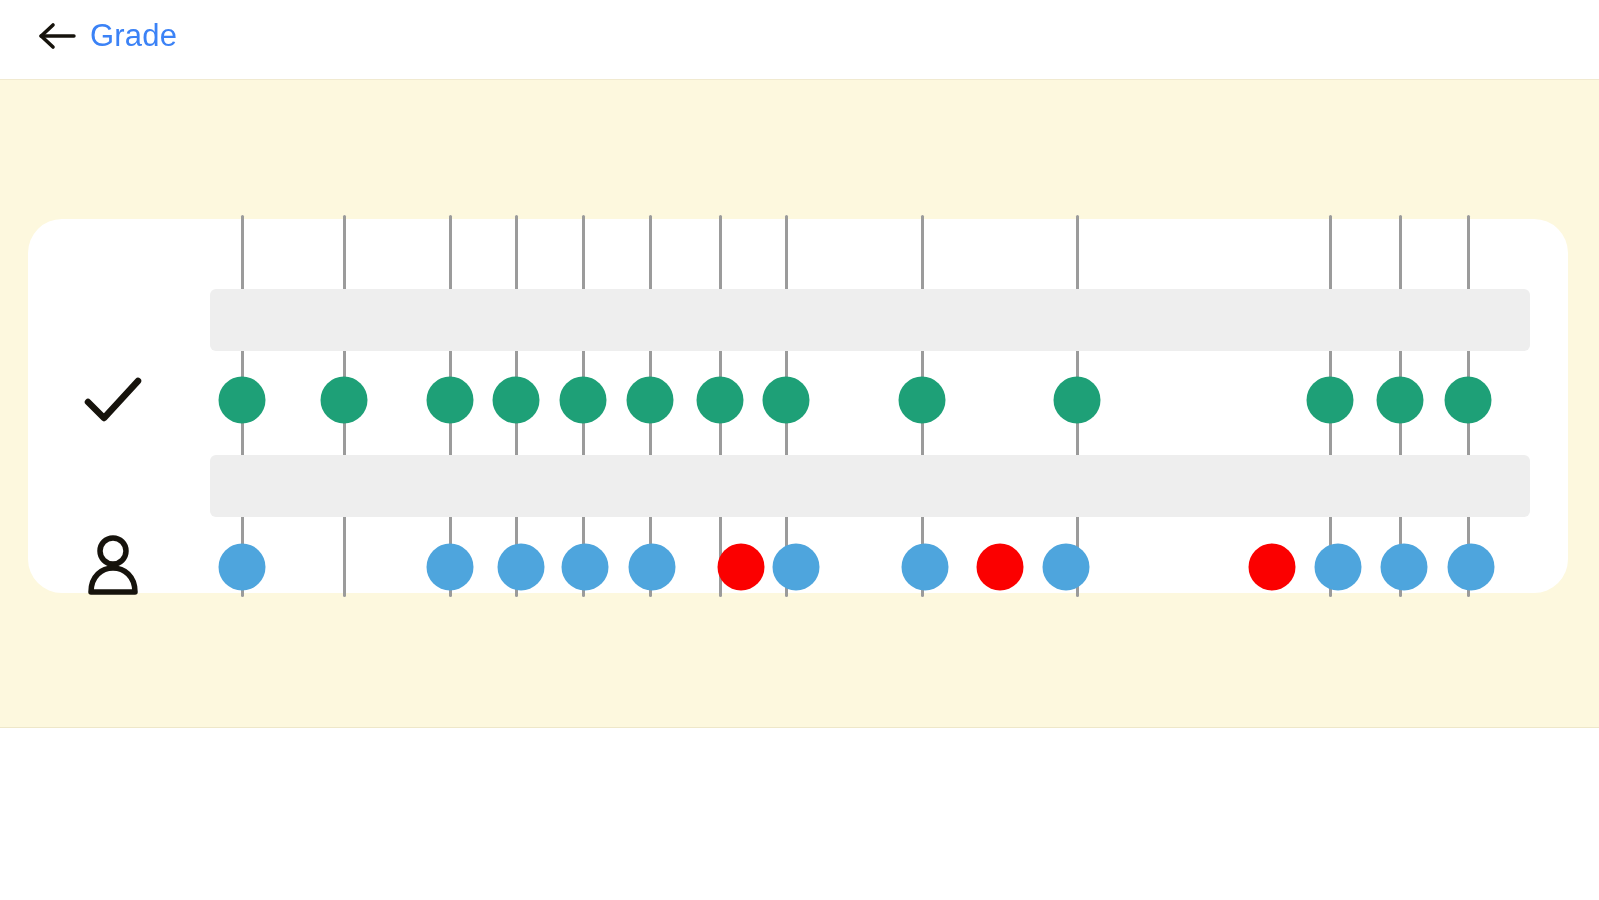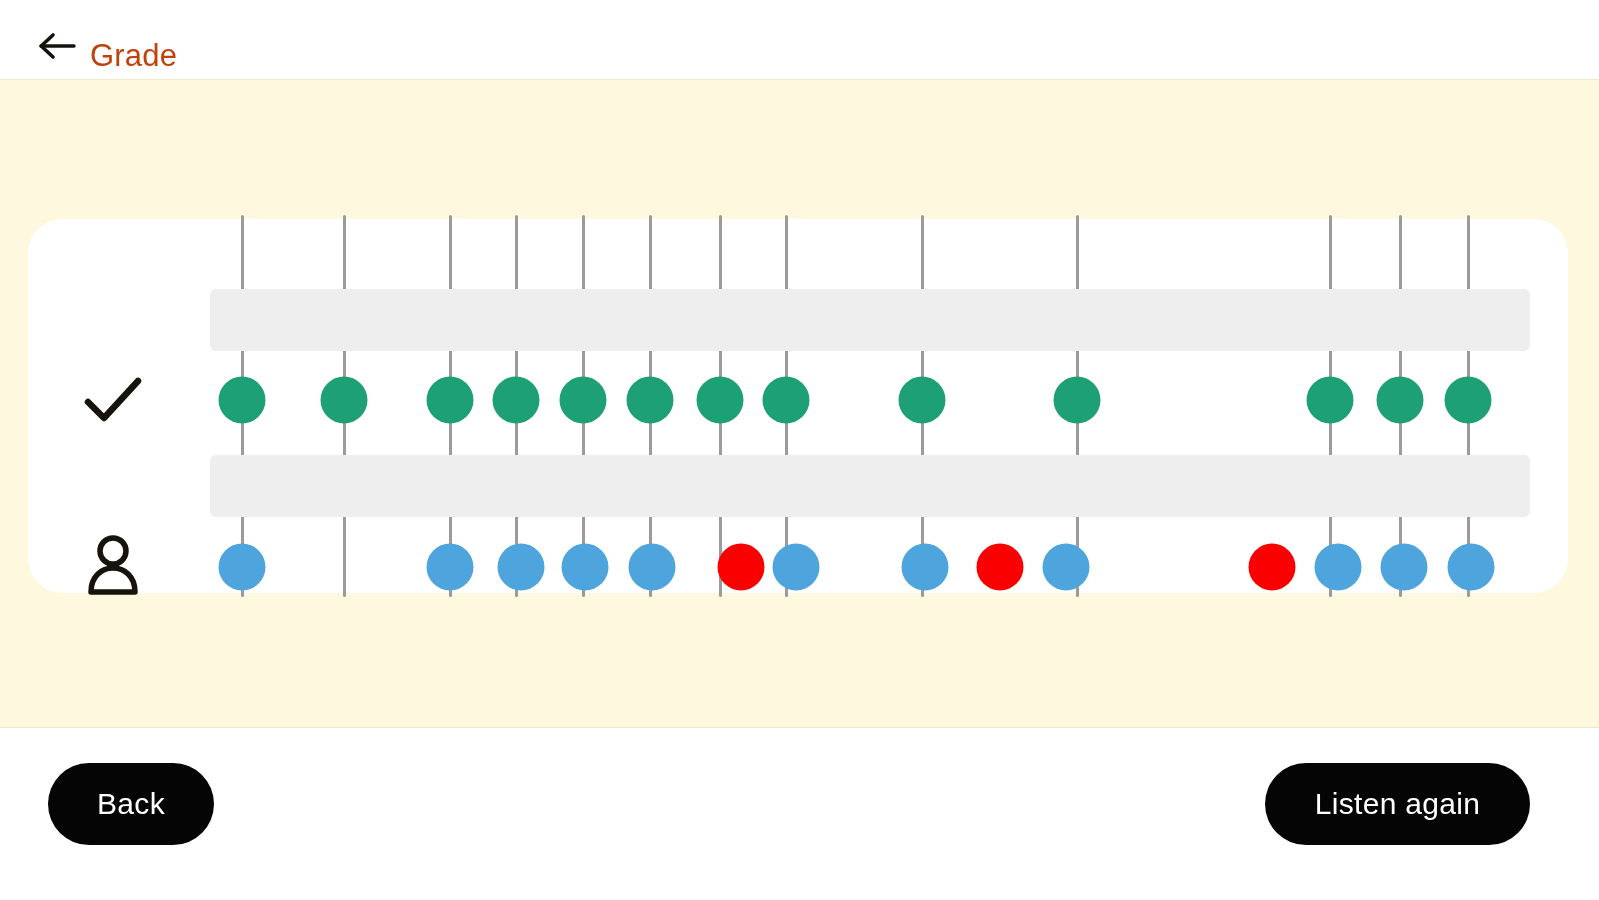--- a/index.html
+++ b/index.html
@@ -38,23 +38,22 @@
     cursor: pointer;
   }
 
   .back-arrow-icon {
     width: 38px; height: 30px;
     display: block;
   }
 
   .back-label {
     font-size: 31px;
-    color: #c2410c;
+    color: #3b82f6;
     letter-spacing: 0.2px;
-    margin-top: 20px;
   }
 
   .page-title {
     position: absolute;
     left: 0; top: 16px;
     width: 1599px;
     text-align: center;
     font-size: 33px;
     color: #16130c;
     letter-spacing: 0.2px;
@@ -243,17 +242,15 @@
         <div class="dot" style="left: 1000px; top: 487px; background: rgb(251, 0, 0);"></div>
         <div class="dot" style="left: 1066px; top: 487px; background: rgb(78, 165, 221);"></div>
         <div class="dot" style="left: 1272px; top: 487px; background: rgb(251, 0, 0);"></div>
         <div class="dot" style="left: 1338px; top: 487px; background: rgb(78, 165, 221);"></div>
         <div class="dot" style="left: 1404px; top: 487px; background: rgb(78, 165, 221);"></div>
         <div class="dot" style="left: 1471px; top: 487px; background: rgb(78, 165, 221);"></div>
       </div>
   </div>
 
   <div class="footer">
-    <button class="pill-btn btn-back">Back</button>
-    <button class="pill-btn btn-listen">Listen again</button>
   </div>
 
 </div>
 
 </body></html>

